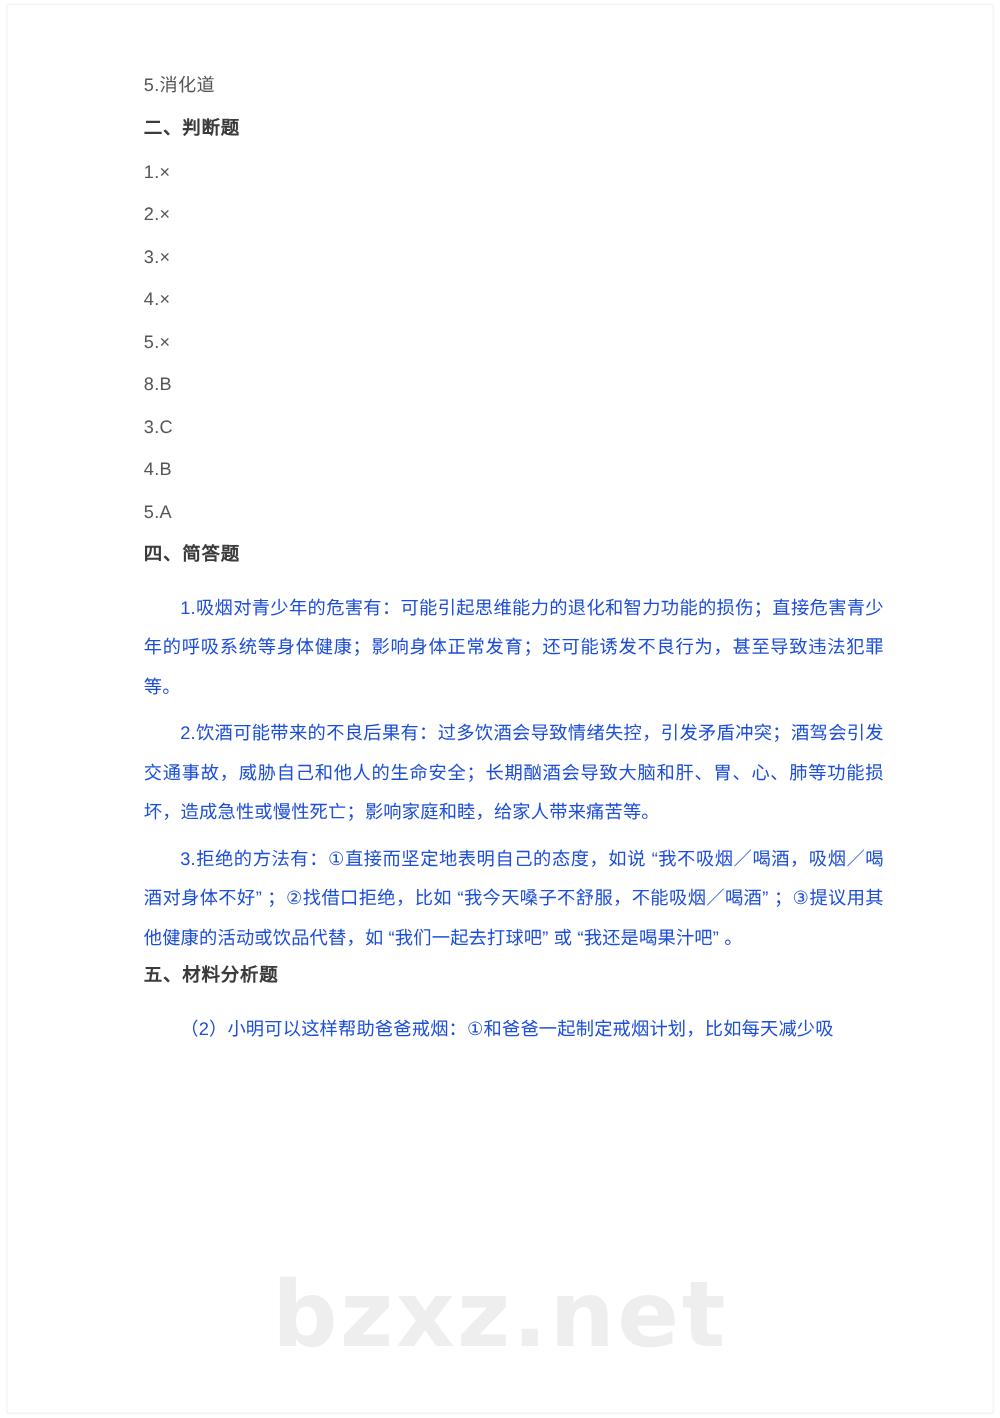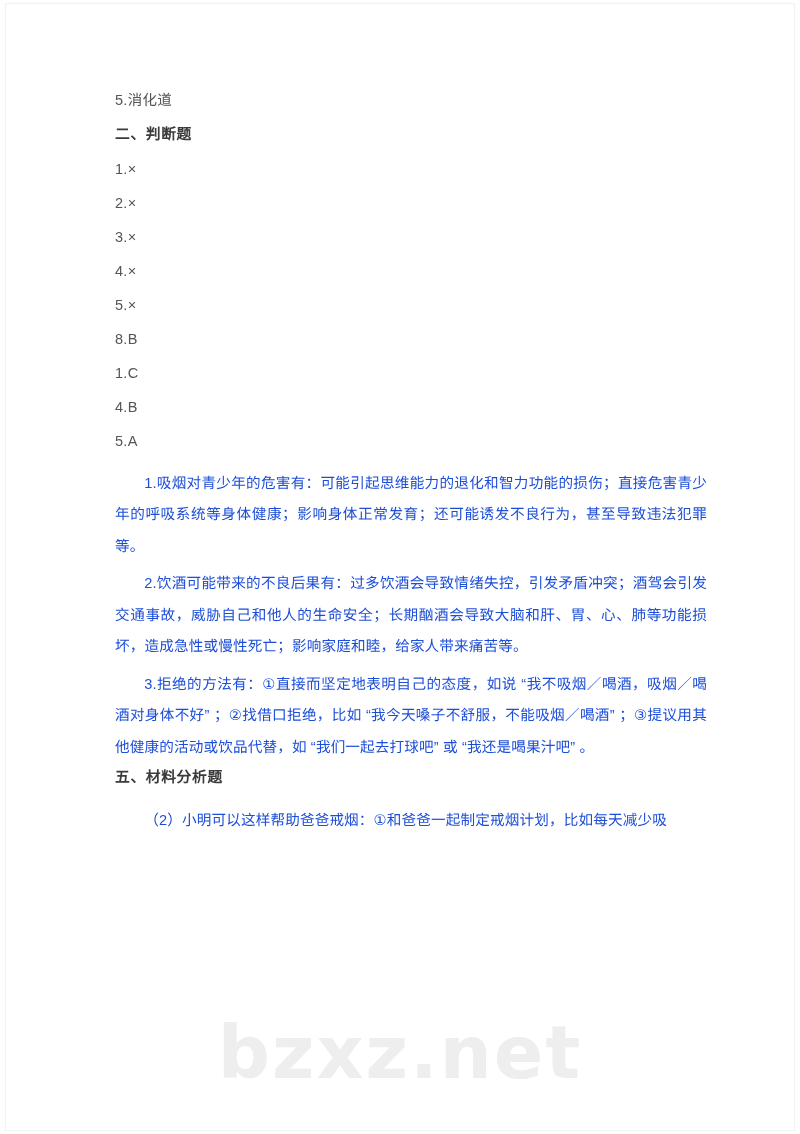--- a/index.html
+++ b/index.html
@@ -42,21 +42,21 @@
     color: #eeeeee;
     user-select: none;
     pointer-events: none;
     z-index: 1;
   }
 
   
   #content {
     position: absolute;
     left: 109px;
-    top: 89px;
+    top: 58px;
     width: 592px;
     z-index: 2;
   }
 
   .line-item {
     font-size: 14.5px;
     color: #555555;
     line-height: 1;
     margin-bottom: 19.5px;
     letter-spacing: 0.3px;
@@ -104,24 +104,25 @@
     <div class="line-item">5.消化道</div>
 
     <div class="section-heading">二、判断题</div>
     <div class="line-item">1.×</div>
     <div class="line-item">2.×</div>
     <div class="line-item">3.×</div>
     <div class="line-item">4.×</div>
     <div class="line-item">5.×</div>
 
     <div class="line-item">8.B</div>
-    <div class="line-item">1.C</div>
+    <div class="line-item">3.C</div>
     <div class="line-item">4.B</div>
     <div class="line-item">5.A</div>
 
+    <div class="section-heading group-gap-top">四、简答题</div>
     <p class="para">1.吸烟对青少年的危害有：可能引起思维能力的退化和智力功能的损伤；直接危害青少年的呼吸系统等身体健康；影响身体正常发育；还可能诱发不良行为，甚至导致违法犯罪等。</p>
     <p class="para">2.饮酒可能带来的不良后果有：过多饮酒会导致情绪失控，引发矛盾冲突；酒驾会引发交通事故，威胁自己和他人的生命安全；长期酗酒会导致大脑和肝、胃、心、肺等功能损坏，造成急性或慢性死亡；影响家庭和睦，给家人带来痛苦等。</p>
     <p class="para">3.拒绝的方法有：①直接而坚定地表明自己的态度，如说 “我不吸烟／喝酒，吸烟／喝酒对身体不好” ；②找借口拒绝，比如 “我今天嗓子不舒服，不能吸烟／喝酒” ；③提议用其他健康的活动或饮品代替，如 “我们一起去打球吧” 或 “我还是喝果汁吧” 。</p>
 
     <div class="section-heading group-gap-top">五、材料分析题</div>
     <p class="para last-block">（2）小明可以这样帮助爸爸戒烟：①和爸爸一起制定戒烟计划，比如每天减少吸</p>
 
   </div>
 </div>
 

